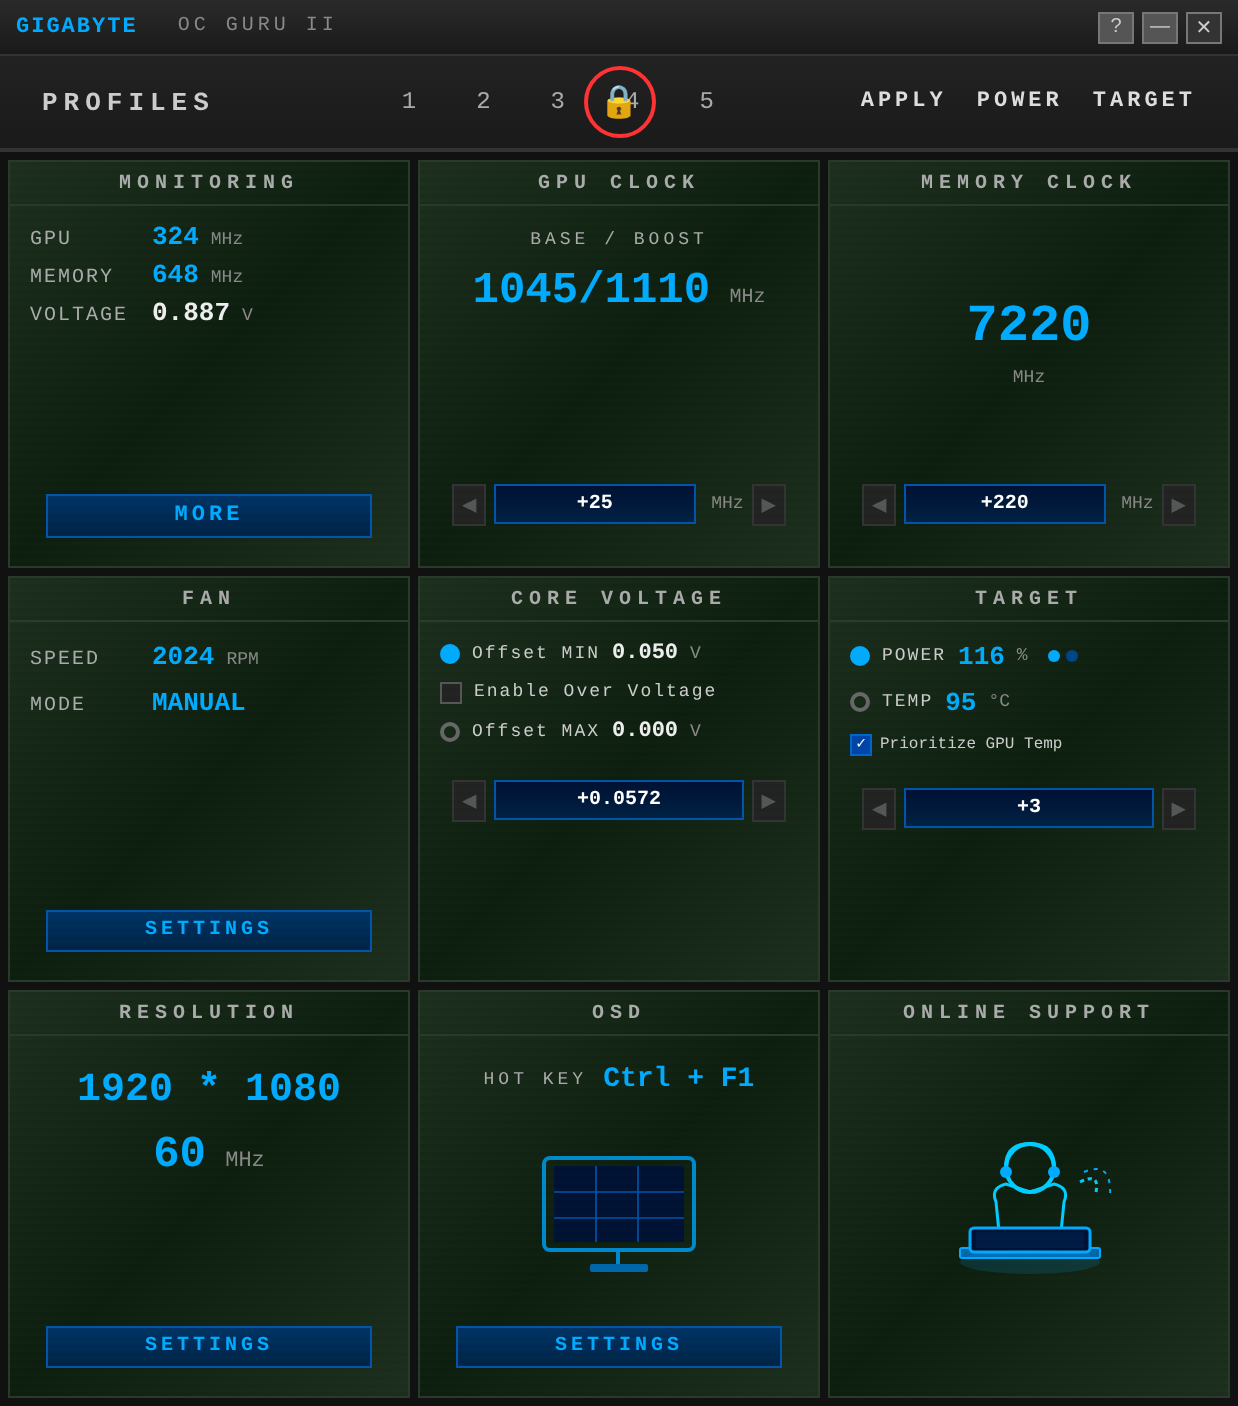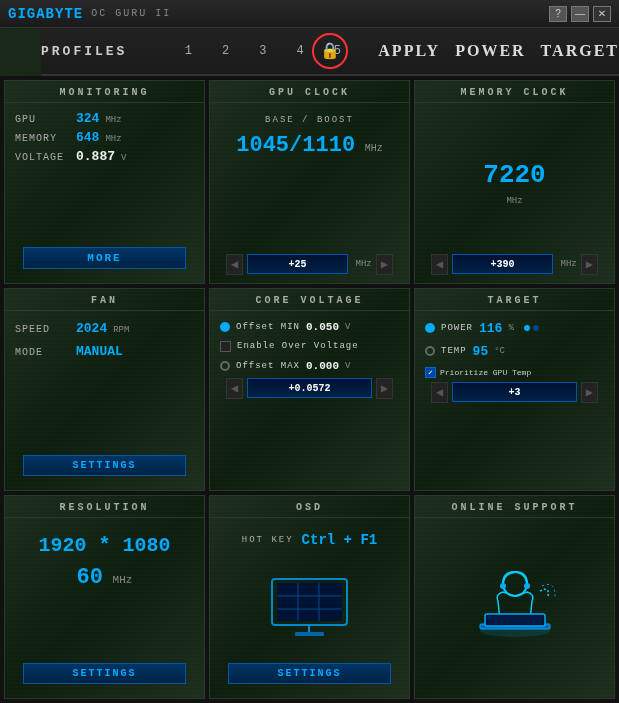--- a/index.html
+++ b/index.html
@@ -36,31 +36,31 @@
     .title-bar {
       background: linear-gradient(180deg, #2a2a2a 0%, #1a1a1a 100%);
       height: 28px;
       display: flex;
       align-items: center;
       padding: 0 8px;
       border-bottom: 1px solid #333;
     }
     .title-bar-logo {
       color: #fff;
-      font-size: 14px;
+      font-size: 11px;
       font-weight: bold;
       letter-spacing: 1px;
     }
     .title-bar-logo span {
       color: #00aaff;
     }
     .title-bar-subtitle {
       color: #888;
       font-size: 10px;
-      margin-left: 8px;
+      margin-left: 20px;
       letter-spacing: 2px;
     }
     .title-bar-controls {
       margin-left: auto;
       display: flex;
       gap: 4px;
     }
     .title-btn {
       width: 18px;
       height: 16px;
@@ -74,24 +74,23 @@
       justify-content: center;
     }
     .title-btn.close { background: #333; }
 
     
     .profile-bar {
       background: linear-gradient(180deg, #222 0%, #1a1a1a 100%);
       height: 48px;
       display: flex;
       align-items: center;
-      padding: 0 0;
+      padding: 0 21px;
       border-bottom: 2px solid #333;
       position: relative;
-      margin-left: 41px;
     }
     .profile-label {
       color: #ccc;
       font-size: 13px;
       font-weight: bold;
       letter-spacing: 3px;
       margin-right: 20px;
     }
     .profile-numbers {
       display: flex;
@@ -121,27 +120,27 @@
       color: #ff4444;
       font-size: 16px;
     }
     .profile-actions {
       display: flex;
       gap: 15px;
       margin-left: auto;
     }
     .profile-action-btn {
       color: #ddd;
-      font-size: 16px;
+      font-size: 11px;
       font-weight: bold;
       letter-spacing: 2px;
       cursor: pointer;
       background: none;
       border: none;
-      font-family: Liberation Serif, serif;
+      font-family: Liberation Mono, monospace;
     }
 
     
     .main-content {
       flex: 1;
       display: grid;
       grid-template-columns: 1fr 1fr 1fr;
       grid-template-rows: 1fr 1fr 1fr;
       gap: 0;
       padding: 2px;
@@ -249,21 +248,21 @@
       margin: 4px 0;
     }
     .gpu-clock-unit {
       color: #888;
       font-size: 10px;
     }
     .slider-row {
       display: flex;
       align-items: center;
       gap: 4px;
-      margin: 0 6px;
+      margin: 12px 6px;
     }
     .slider-arrow {
       color: #555;
       font-size: 12px;
       cursor: pointer;
       padding: 2px 4px;
       background: #222;
       border: 1px solid #333;
     }
     .slider-track {
@@ -554,21 +553,21 @@
     <div class="panel">
       <div class="panel-title">MEMORY CLOCK</div>
       <div class="panel-body">
         <div style="flex:1; display:flex; align-items:center; justify-content:center; flex-direction:column;">
           <span class="mem-clock-value">7220</span>
           <span class="monitor-unit">MHz</span>
         </div>
         <div class="slider-row">
           <span class="slider-arrow">◀</span>
           <div class="slider-track">
-            <span class="slider-value">+390</span>
+            <span class="slider-value">+220</span>
           </div>
           <span class="slider-unit-label">MHz</span>
           <span class="slider-arrow">▶</span>
         </div>
       </div>
     </div>
 
     <div class="panel">
       <div class="panel-title">FAN</div>
       <div class="panel-body">

